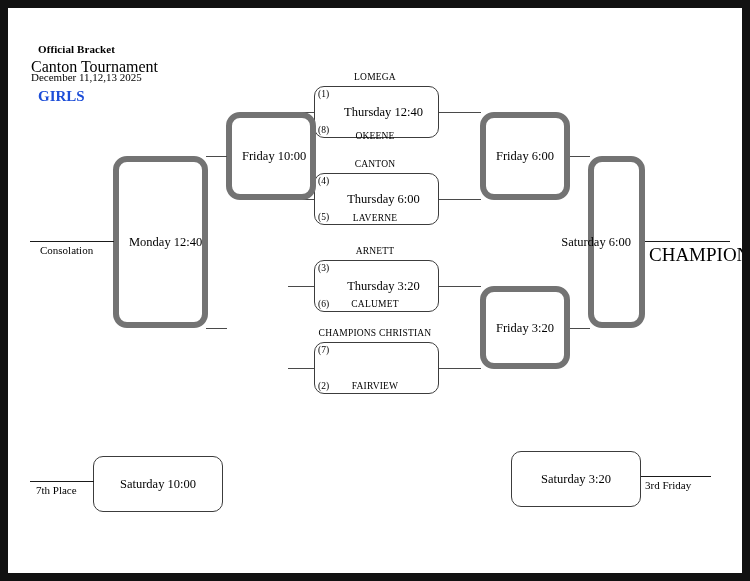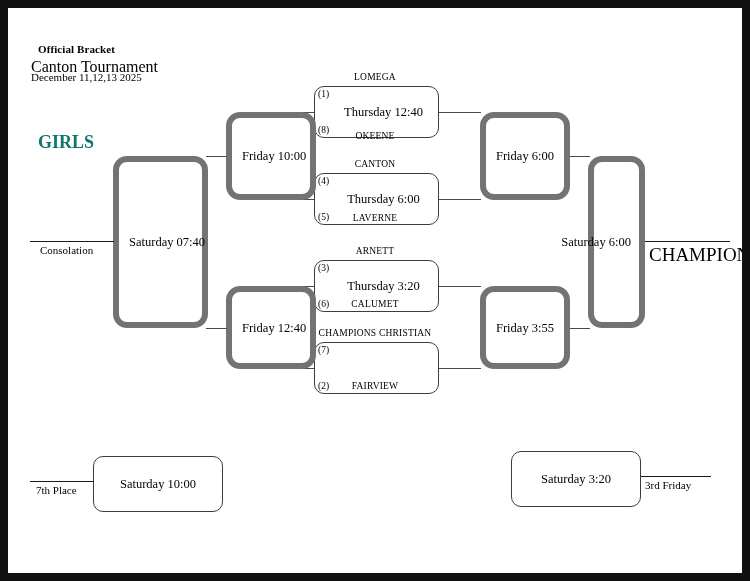--- a/index.html
+++ b/index.html
@@ -47,24 +47,23 @@
   }
   .hdr-sub2 {
     position: absolute;
     left: 23px; top: 63px;
     font-size: 11px;
     color: #000;
   }
   .hdr-gender {
     position: absolute;
     left: 30px; top: 80px;
-    font-size: 18px;
+    font-size: 15px;
     font-weight: bold;
-    color: #0f766e;
-    margin-top: 44px;
+    color: #1d4ed8;
   }
   .note {
     position: absolute;
     left: 542px; top: 38px;
     width: 183px;
     font-size: 9.5px;
     line-height: 12.5px;
     color: #1b1b1b;
     text-align: justify;
   }
@@ -199,38 +198,35 @@
     </div>
     <div class="teamname" style="left:302px; top:373px; width:130px;">FAIRVIEW</div>
     <div class="hline" style="left:431px; top:360px; width:42px;"></div>
     <div class="hline" style="left:280px; top:360px; width:26px;"></div>
 
     <div class="bracketbox" style="left:218px; top:104px; width:90px; height:88px;">
       <span class="label left">Friday 10:00</span>
     </div>
     <div class="hline" style="left:198px; top:148px; width:21px;"></div>
 
-    <div class="bracketbox" style="left:218px; top:278px; width:90px; height:83px;">
-      <span class="label left">Friday 12:40</span>
-    </div>
     <div class="hline" style="left:198px; top:320px; width:21px;"></div>
 
     <div class="bracketbox" style="left:105px; top:148px; width:95px; height:172px;">
-      <span class="label left">Saturday 07:40</span>
+      <span class="label left">Monday 12:40</span>
     </div>
     <div class="thickline" style="left:22px; top:233px; width:84px;"></div>
     <div class="result-label" style="left:32px; top:236px;">Consolation</div>
 
     <div class="bracketbox" style="left:472px; top:104px; width:90px; height:88px;">
       <span class="label center">Friday 6:00</span>
     </div>
     <div class="hline" style="left:562px; top:148px; width:20px;"></div>
 
     <div class="bracketbox" style="left:472px; top:278px; width:90px; height:83px;">
-      <span class="label center">Friday 3:55</span>
+      <span class="label center">Friday 3:20</span>
     </div>
     <div class="hline" style="left:562px; top:320px; width:20px;"></div>
 
     <div class="bracketbox" style="left:580px; top:148px; width:57px; height:172px;">
       <span class="label right">Saturday 6:00</span>
     </div>
     <div class="thickline" style="left:637px; top:233px; width:85px;"></div>
     <div class="result-label bold" style="left:641px; top:236px;">CHAMPIONS</div>
 
     <div class="gamebox" style="left:85px; top:448px; width:130px; height:56px;">

